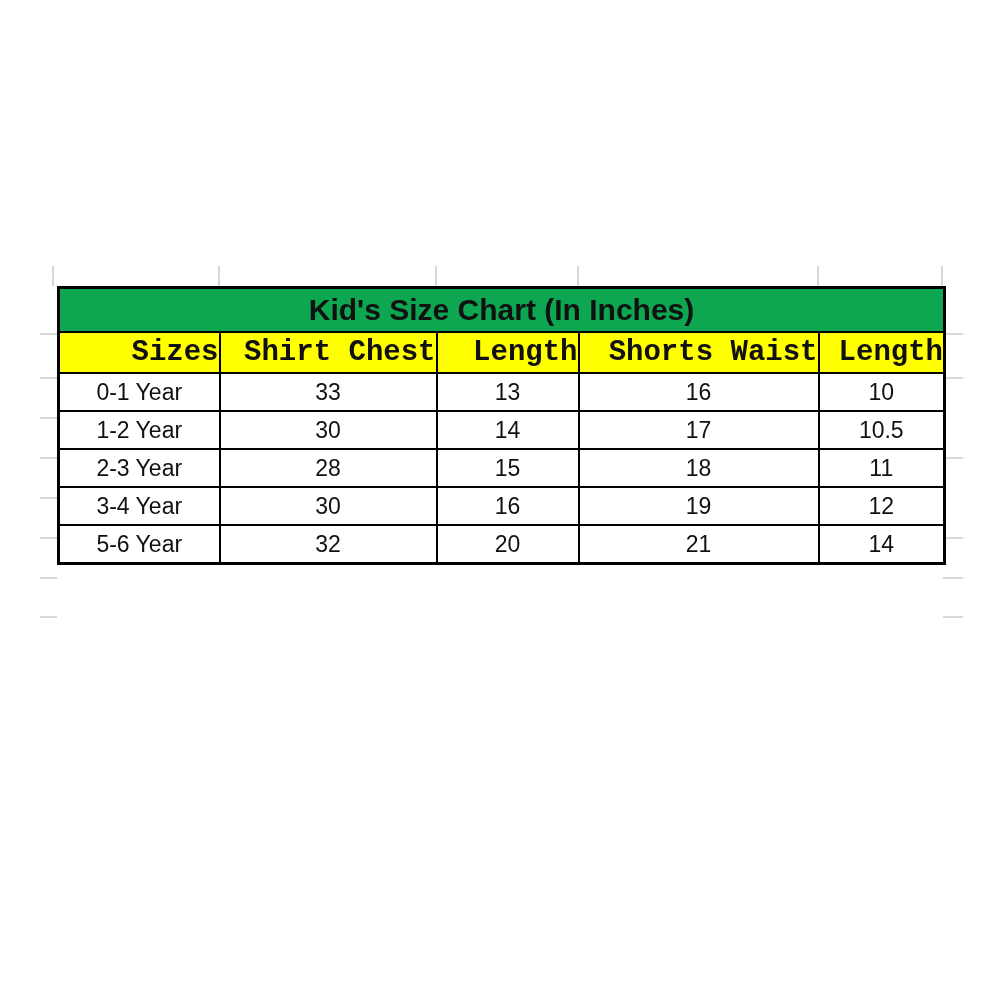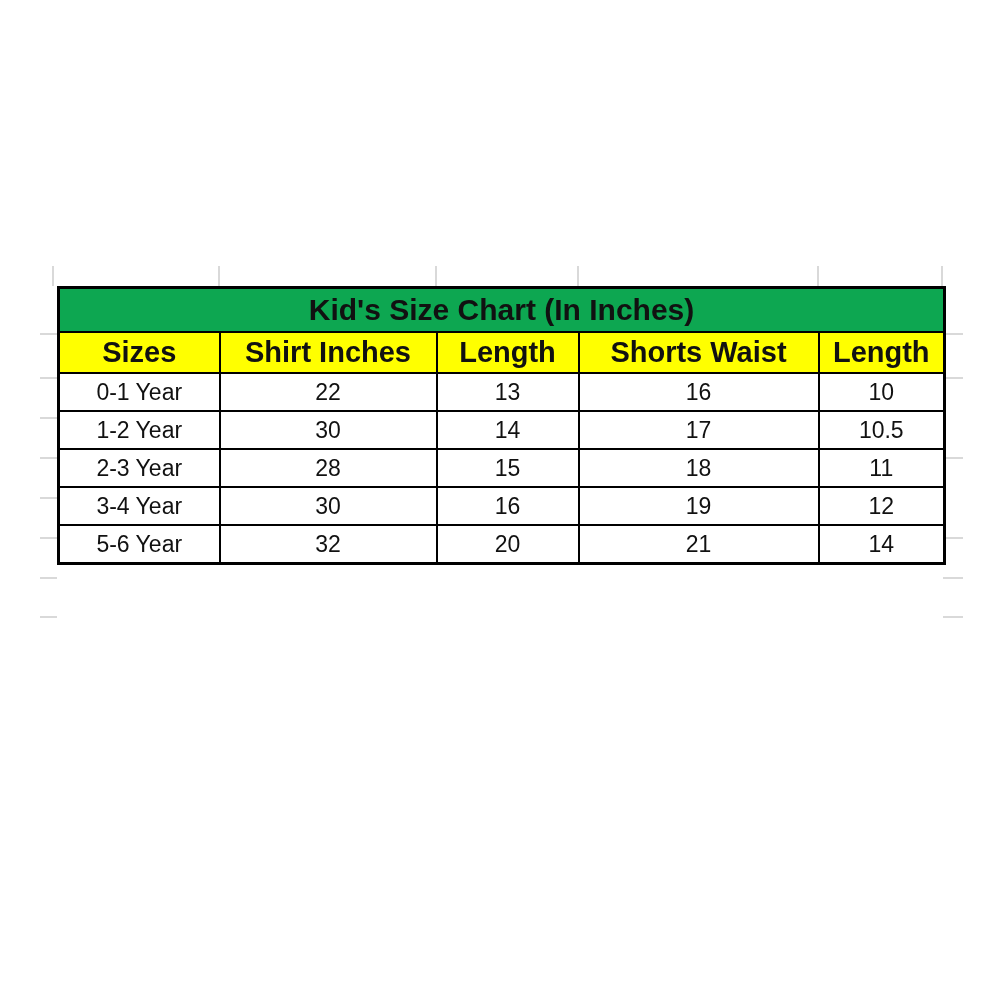--- a/index.html
+++ b/index.html
@@ -50,23 +50,24 @@
     font-weight:bold;
     text-align:center;
     border-bottom:3px solid var(--border);
     letter-spacing:0px;
   }
   th.col-head{
     height:39px;
     background:var(--yellow);
     font-size:29px;
     font-weight:bold;
-    text-align:center;
+    text-align:right;
     padding-left:8px;
     border-width:3px;
+    font-family:Liberation Mono, monospace;
   }
   td.cell{
     height:36px;
     font-size:23px;
     font-weight:400;
     text-align:center;
     background:#ffffff;
     margin-top:48px;
   }
 </style>
@@ -105,30 +106,30 @@
       <col style="width:142px">
       <col style="width:240px">
       <col style="width:126px">
     </colgroup>
     <thead>
       <tr>
         <th class="chart-title" colspan="5">Kid's Size Chart (In Inches)</th>
       </tr>
       <tr>
         <th class="col-head">Sizes</th>
-        <th class="col-head">Shirt Inches</th>
+        <th class="col-head">Shirt Chest</th>
         <th class="col-head">Length</th>
         <th class="col-head">Shorts Waist</th>
         <th class="col-head">Length</th>
       </tr>
     </thead>
     <tbody>
       <tr>
         <td class="cell">0-1 Year</td>
-        <td class="cell">22</td>
+        <td class="cell">33</td>
         <td class="cell">13</td>
         <td class="cell">16</td>
         <td class="cell">10</td>
       </tr>
       <tr>
         <td class="cell">1-2 Year</td>
         <td class="cell">30</td>
         <td class="cell">14</td>
         <td class="cell">17</td>
         <td class="cell">10.5</td>

